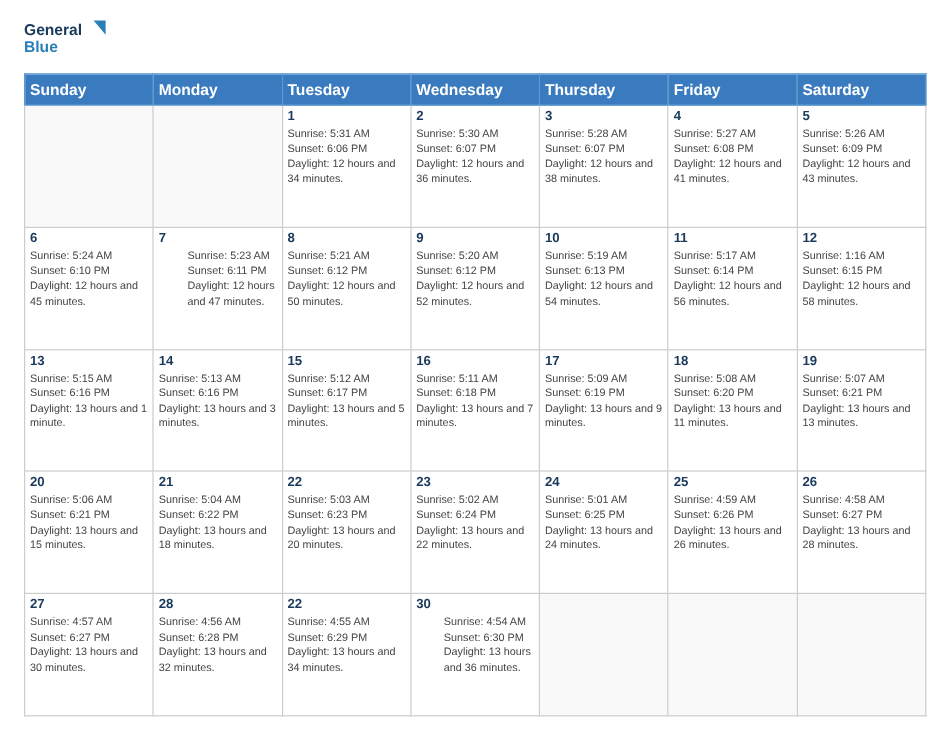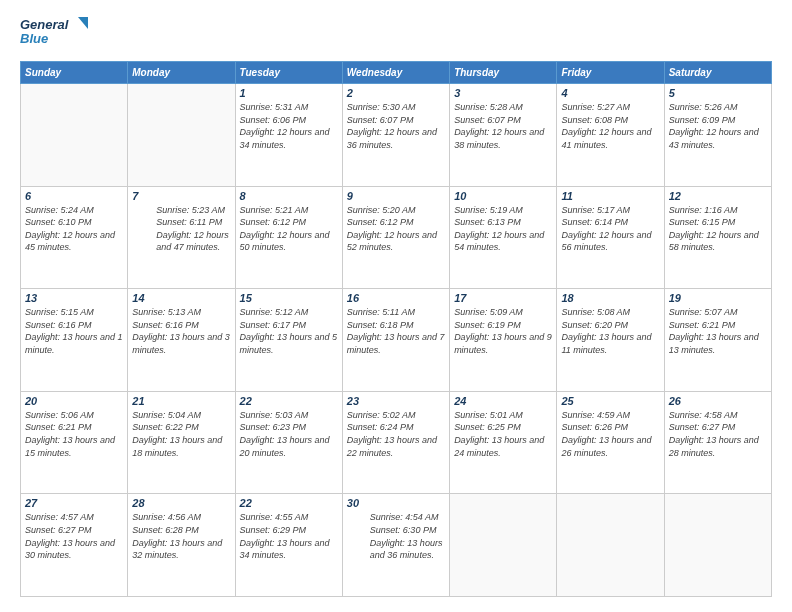--- a/index.html
+++ b/index.html
@@ -9,21 +9,20 @@
       width: 792px;
       height: 612px;
       overflow: hidden;
     }
     .page {
       width: 792px;
       height: 612px;
       padding: 15px 20px;
       display: flex;
       flex-direction: column;
-      font-style: italic;
     }
     .header {
       display: flex;
       justify-content: space-between;
       align-items: flex-start;
       margin-bottom: 10px;
     }
     .logo {
       display: flex;
       align-items: center;
@@ -44,21 +43,21 @@
     .calendar {
       flex: 1;
       border: 1px solid #ccc;
       border-collapse: collapse;
       width: 100%;
       table-layout: fixed;
     }
     .calendar th {
       background: #3a7abf;
       color: #fff;
-      font-size: 10px;
+      font-size: 13px;
       font-weight: bold;
       padding: 5px 4px;
       text-align: left;
       border: 1px solid #5a9ad0;
     }
     .calendar td {
       vertical-align: top;
       border: 1px solid #ccc;
       padding: 3px 4px;
       font-size: 9.5px;

